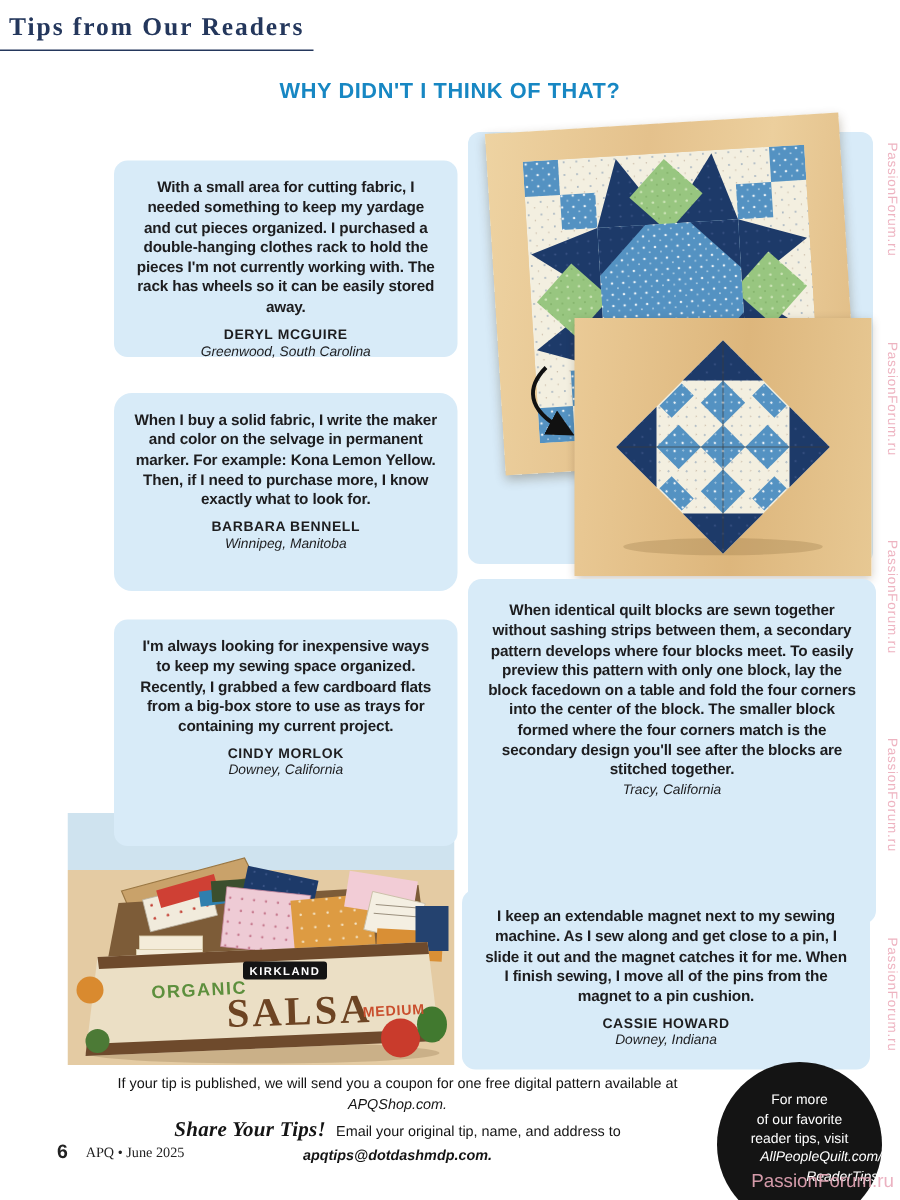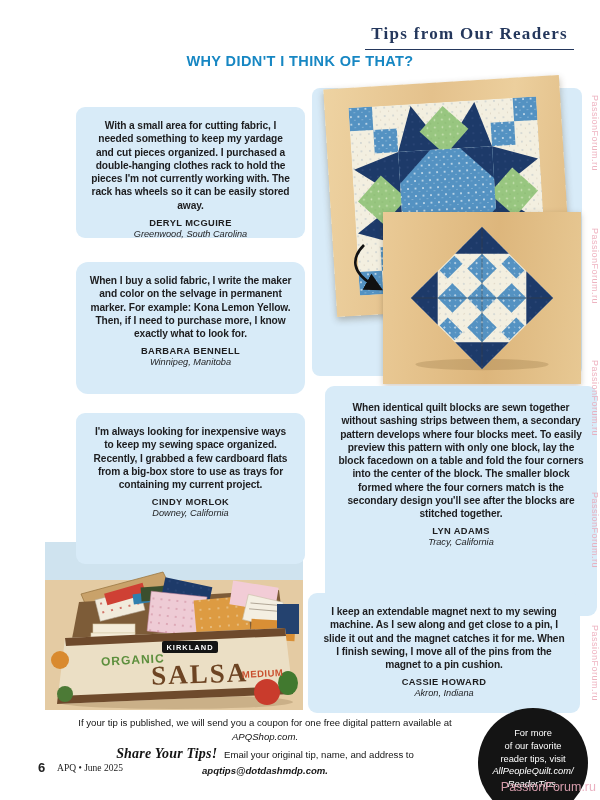--- a/index.html
+++ b/index.html
@@ -1,60 +1,60 @@
 <!DOCTYPE html>
 <html><head>
 <meta charset="utf-8">
 <style>
   html,body{margin:0;padding:0;background:#ffffff;}
   #page{position:relative;width:600px;height:800px;background:#ffffff;overflow:hidden;
         font-family:"Liberation Sans",sans-serif;color:#1d1d1f;}
 
   
-  .kicker-wrap{position:absolute;top:24px;left:0;width:574px;text-align:right;}
+  .kicker-wrap{position:absolute;top:8px;left:0;width:574px;text-align:left;}
   .kicker{display:inline-block;font-family:"Liberation Serif",serif;font-weight:bold;
           font-size:17px;letter-spacing:1.3px;color:#24375c;border-bottom:1.5px solid #24375c;
           padding:0 6px 5px;}
   .headline{position:absolute;top:53px;left:0;width:600px;text-align:center;font-weight:bold;
             font-size:14.5px;letter-spacing:.4px;color:#1787c3;}
 
   
   .photo-panel{position:absolute;left:312px;top:88px;width:270px;height:288px;
                background:#d8ebf8;border-radius:8px;z-index:1;}
 
   
   .tipbox{position:absolute;background:#d8ebf8;border-radius:9px;box-sizing:border-box;
           text-align:center;padding:12px 13px 13px;z-index:5;}
   .tip-text{font-weight:bold;font-size:10.2px;line-height:1.3;letter-spacing:-.1px;color:#1d1d1f;}
   .tip-author{margin-top:6px;font-weight:bold;font-size:9.3px;letter-spacing:.4px;}
   .tip-loc{font-style:italic;font-size:9.2px;margin-top:1px;}
   .t1{left:76px;top:107px;width:229px;height:131px;}
   .t2{left:76px;top:262px;width:229px;height:132px;border-radius:12px;}
   .t3{left:76px;top:413px;width:229px;height:151px;}
-  .t4{left:325px;top:386px;width:272px;height:230px;padding-top:15px;}
+  .t4{left:312px;top:386px;width:272px;height:230px;padding-top:15px;}
   .t5{left:308px;top:593px;width:272px;height:120px;}
 
   
   .photo1{position:absolute;left:330px;top:82px;width:236px;height:228px;z-index:2;
           transform:rotate(-3.5deg);display:flex;align-items:center;justify-content:center;
           background:linear-gradient(100deg,#eed3a2 0%,#e4c18c 40%,#eccf9d 70%,#e0bc85 100%);
           box-shadow:0 3px 7px rgba(60,40,10,.3);}
   .photo2{position:absolute;left:383px;top:212px;width:198px;height:172px;z-index:3;
           display:flex;align-items:center;justify-content:center;
           background:linear-gradient(95deg,#eaca96 0%,#ddb67c 55%,#e7c globalization,#e7c893 100%);
           background:linear-gradient(95deg,#eaca96 0%,#ddb67c 55%,#e7c893 100%);
           box-shadow:0 2px 6px rgba(60,40,10,.25);}
   .arrow-wrap{position:absolute;left:348px;top:242px;z-index:4;}
   .photo3{position:absolute;left:45px;top:542px;width:258px;height:168px;z-index:2;}
 
   
   .badge{position:absolute;left:478px;top:708px;width:110px;height:110px;border-radius:50%;
          background:#141414;color:#ffffff;z-index:6;text-align:center;box-sizing:border-box;
          padding-top:19px;font-size:9.3px;line-height:1.38;}
-  .badge .it{font-style:italic;}
+  .badge .it{font-style:italic;text-align:right;}
 
   
   .share{position:absolute;left:55px;top:716px;width:420px;text-align:center;
          font-size:9.6px;color:#141414;line-height:1.45;z-index:5;}
   .share-label{font-family:"Liberation Serif",serif;font-weight:bold;font-style:italic;
                font-size:14px;letter-spacing:.2px;margin-right:4px;}
   .share .bi{font-weight:bold;font-style:italic;}
   .share .it{font-style:italic;}
 
   .pagefoot{position:absolute;left:38px;top:760px;font-size:9.5px;color:#222;
@@ -193,27 +193,26 @@
     <div class="tip-author">BARBARA BENNELL</div>
     <div class="tip-loc">Winnipeg, Manitoba</div>
   </div>
   <div class="tipbox t3">
     <div class="tip-text">I'm always looking for inexpensive ways to keep my sewing space organized. Recently, I grabbed a few cardboard flats from a big-box store to use as trays for containing my current project.</div>
     <div class="tip-author">CINDY MORLOK</div>
     <div class="tip-loc">Downey, California</div>
   </div>
   <div class="tipbox t4">
     <div class="tip-text">When identical quilt blocks are sewn together without sashing strips between them, a secondary pattern develops where four blocks meet. To easily preview this pattern with only one block, lay the block facedown on a table and fold the four corners into the center of the block. The smaller block formed where the four corners match is the secondary design you'll see after the blocks are stitched together.</div>
-    <div class="tip-author">LYN ADAMS</div>
     <div class="tip-loc">Tracy, California</div>
   </div>
   <div class="tipbox t5">
     <div class="tip-text">I keep an extendable magnet next to my sewing machine. As I sew along and get close to a pin, I slide it out and the magnet catches it for me. When I finish sewing, I move all of the pins from the magnet to a pin cushion.</div>
     <div class="tip-author">CASSIE HOWARD</div>
-    <div class="tip-loc">Akron, Indiana</div>
+    <div class="tip-loc">Downey, Indiana</div>
   </div>
 
   <div class="photo3">
     <svg width="258" height="168" viewBox="0 0 258 168">
       <rect x="0" y="0" width="258" height="38" fill="#cfe3ef"></rect>
       <rect x="0" y="38" width="258" height="130" fill="#e4cba3"></rect>
       <ellipse cx="130" cy="160" rx="118" ry="7" fill="rgba(110,80,40,0.22)"></ellipse>
 
       <polygon points="36,52 118,30 124,42 42,66" fill="#c9a26a" stroke="#9a7743" stroke-width="0.8"></polygon>
 

